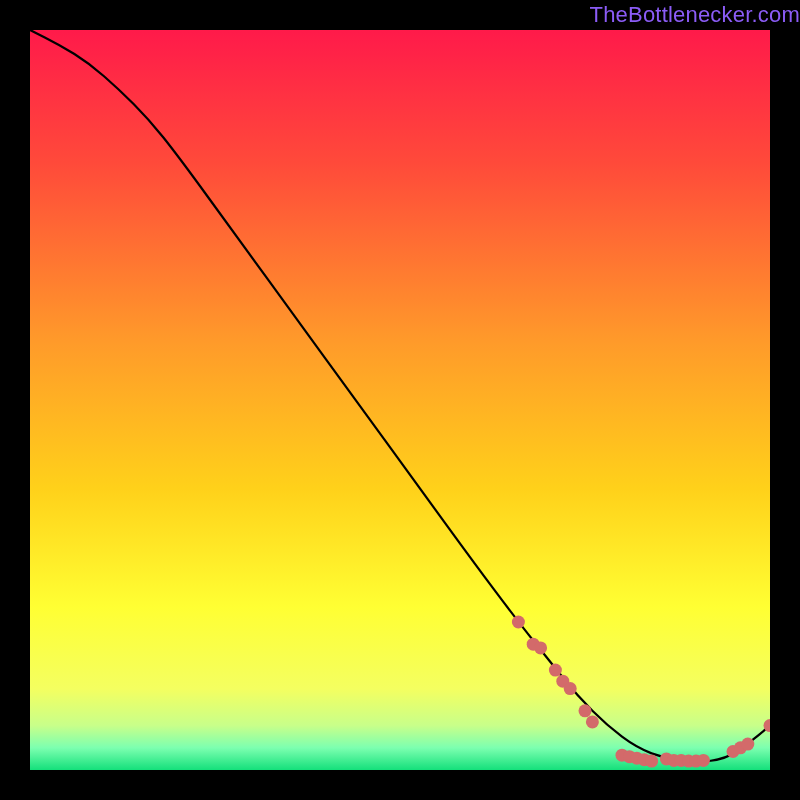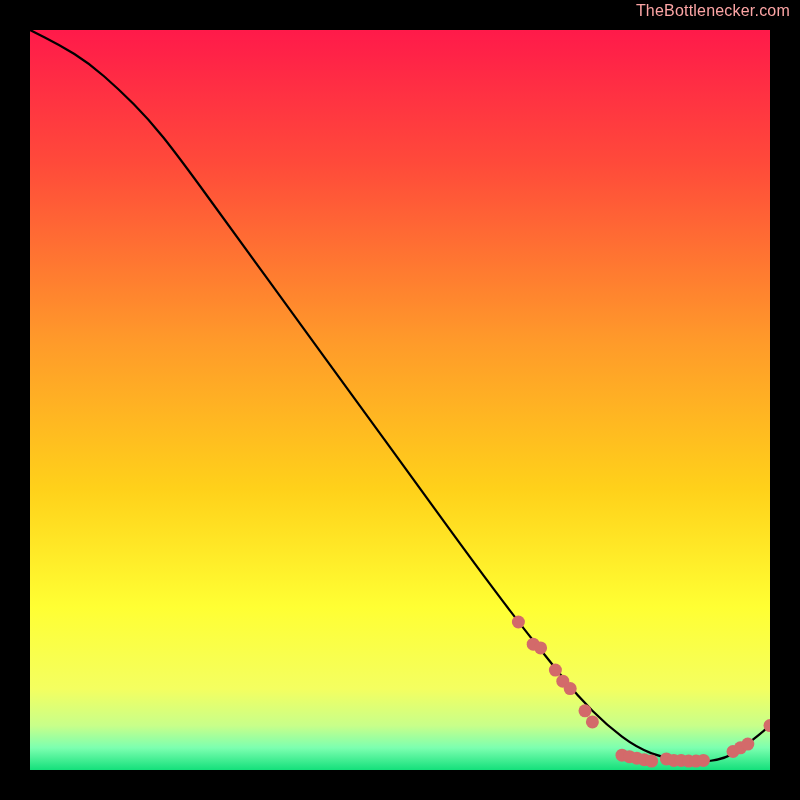--- a/index.html
+++ b/index.html
@@ -13,23 +13,23 @@
   }
   .frame {
     position: relative;
     width: 800px;
     height: 800px;
     background: #000;
   }
   .attribution {
     position: absolute;
     top: 2px;
-    right: 10px;
-    color: #fca5a5;
-    font-size: 16px;
+    right: 0;
+    color: #8b5cf6;
+    font-size: 22px;
     font-weight: 500;
     letter-spacing: 0.2px;
   }
   .plot-wrap {
     position: absolute;
     left: 30px;
     top: 30px;
     width: 740px;
     height: 740px;
     background: #000;

